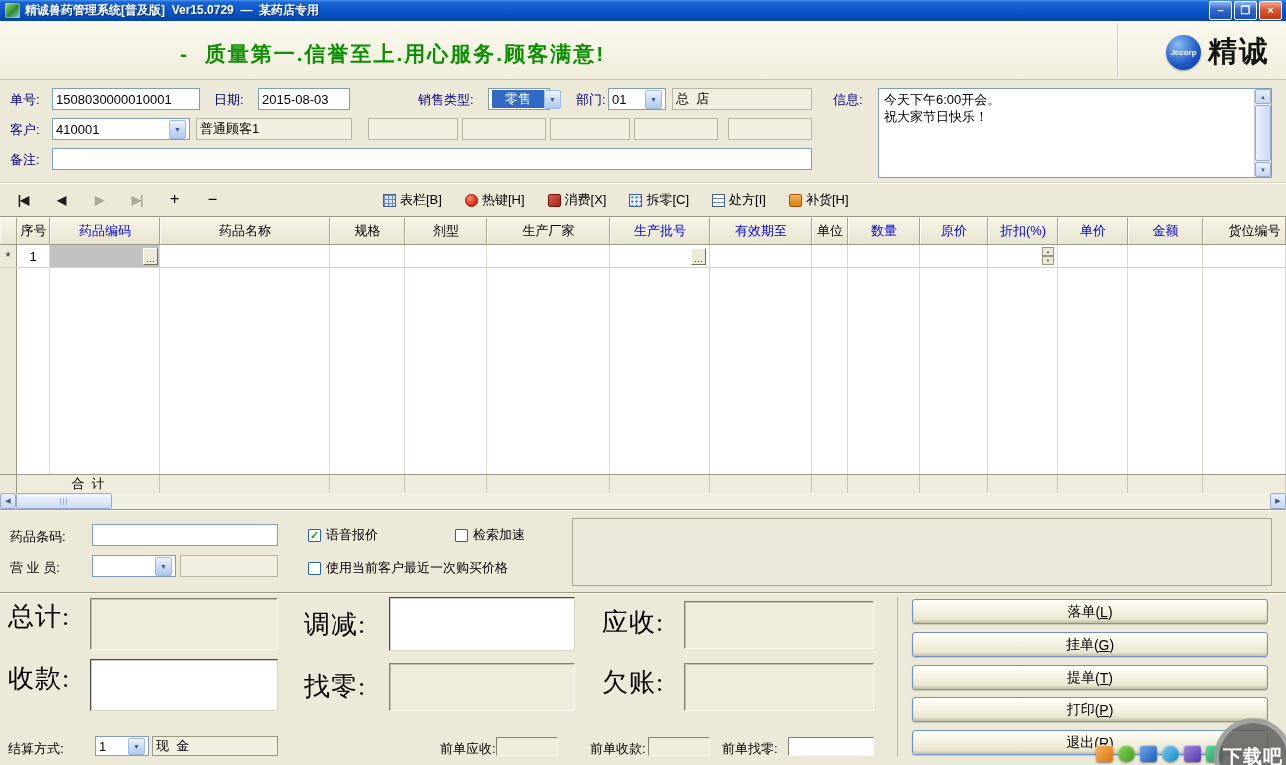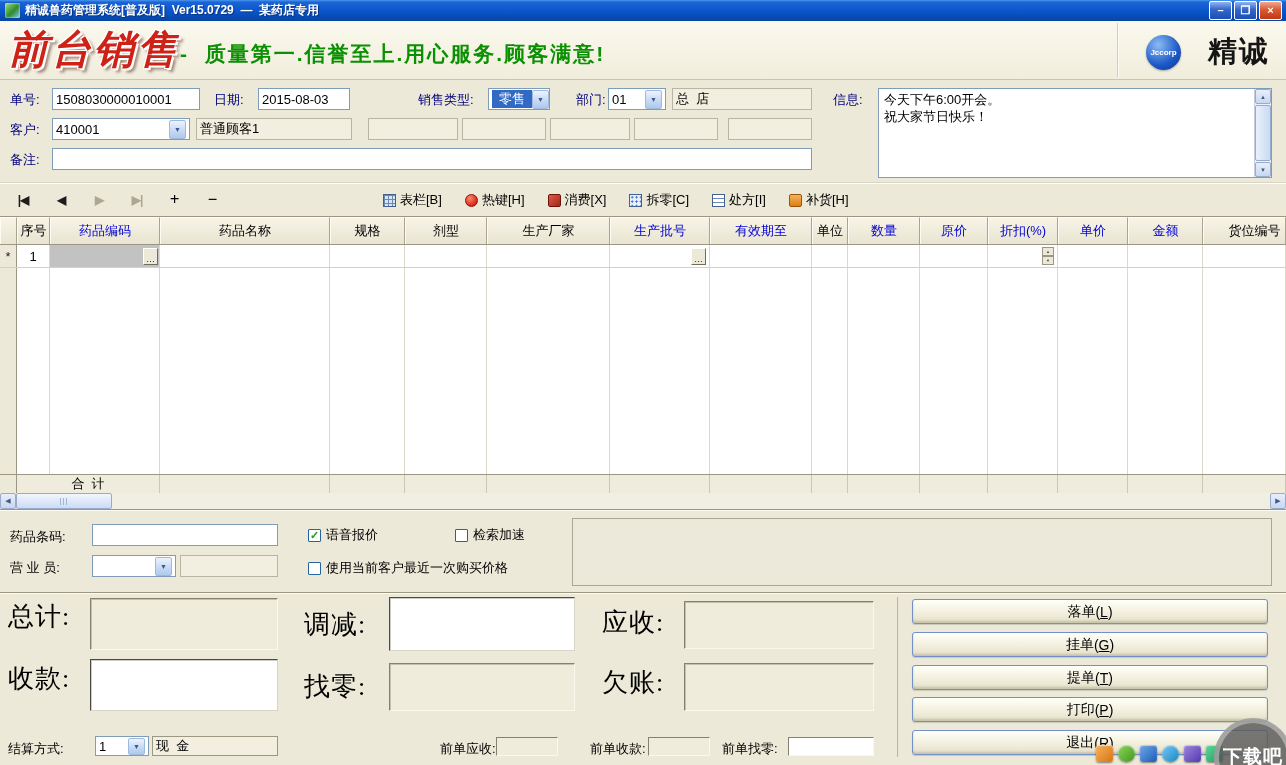--- a/index.html
+++ b/index.html
@@ -25,33 +25,33 @@
   .brand{position:absolute;left:8px;top:1px;font-family:"Liberation Serif",serif;font-size:40px;font-weight:bold;font-style:italic;
     color:#CE2217;letter-spacing:3px;
     text-shadow:-1px -1px 0 #fff,1px -1px 0 #fff,-1px 1px 0 #fff,2px 2px 0 #fff,4px 4px 3px rgba(90,40,30,.55);}
   .slogan{position:absolute;left:180px;top:19px;font-size:21px;font-weight:bold;color:#0A9000;letter-spacing:2px;white-space:pre;}
   .hdr-sep{position:absolute;right:168px;top:2px;height:54px;width:1px;background:#D2CEBB;box-shadow:1px 0 0 #FDFCF4;}
   .logo{position:absolute;right:16px;top:11px;display:flex;align-items:center;gap:7px;}
   .logo-globe{width:35px;height:35px;border-radius:50%;
     background:radial-gradient(circle at 35% 28%,#8CBCF4,#1C58C6 60%,#09378F);
     display:flex;align-items:center;justify-content:center;box-shadow:0 1px 2px rgba(0,0,0,.3);}
   .logo-mark{color:#fff;font-size:8px;font-weight:bold;}
-  .logo-name{font-family:"Liberation Serif",serif;font-size:29px;font-weight:bold;color:#151515;letter-spacing:2px;margin-left:20px;}
+  .logo-name{font-family:"Liberation Serif",serif;font-size:29px;font-weight:bold;color:#151515;letter-spacing:2px;}
 
   
   .form-area{position:absolute;top:80px;left:0;width:1286px;height:102px;}
   .lbl{position:absolute;color:#00007B;white-space:pre;font-size:13px;}
   .lbl.blk{color:#000;}
   .input{position:absolute;height:22px;background:#fff;border:1px solid #7F9DB9;
     display:flex;align-items:center;padding:0 3px;box-sizing:border-box;white-space:pre;font-size:13px;}
   .input.ro{background:#F2EFE1;border-color:#B9B5A3;}
   .arrow{margin-left:auto;width:15px;height:17px;border:1px solid #9EBADF;border-radius:2px;flex:0 0 auto;
     background:linear-gradient(180deg,#EDF3FD,#CBDCF5 50%,#AFC8EC);color:#3C5A8C;font-size:7px;
     display:flex;align-items:center;justify-content:center;}
-  .sel-hl{background:#316AC5;color:#fff;padding:0 7px;}
+  .sel-hl{background:#316AC5;color:#fff;padding:0 13px;}
   .info-box{position:absolute;left:878px;top:8px;width:394px;height:90px;background:#fff;border:1px solid #7F9DB9;
     box-sizing:border-box;display:flex;}
   .info-text{flex:1;padding:2px 5px;line-height:17px;font-size:13px;}
   .vscroll{width:16px;background:#EFF2F9;border-left:1px solid #C6CDDC;display:flex;flex-direction:column;}
   .vs-btn{height:15px;background:linear-gradient(180deg,#E9EFFA,#C8D7F1);border:1px solid #98ABCB;border-radius:2px;
     color:#3C5A8C;font-size:6px;display:flex;align-items:center;justify-content:center;box-sizing:border-box;}
   .vs-thumb{flex:1;margin:1px 0;background:linear-gradient(90deg,#EAF1FC,#C9DAF4);border:1px solid #98ABCB;border-radius:2px;box-sizing:border-box;}
 
   
   .toolbar{position:absolute;top:182px;left:0;width:1286px;height:34px;border-top:1px solid #D8D5C6;
@@ -160,21 +160,20 @@
       <div class="tbtn">
           <span>❐</span>
         </div>
       <div class="tbtn close">
           <span>×</span>
         </div>
     </div>
   </div>
 
   <div class="header">
-    <div class="brand">前台销售</div>
     <div class="slogan">-  质量第一.信誉至上.用心服务.顾客满意!</div>
     <div class="hdr-sep"></div>
     <div class="logo">
       <div class="logo-globe">
           <span class="logo-mark">Jccorp</span>
         </div>
       <div class="logo-name">精诚</div>
     </div>
   </div>
 

